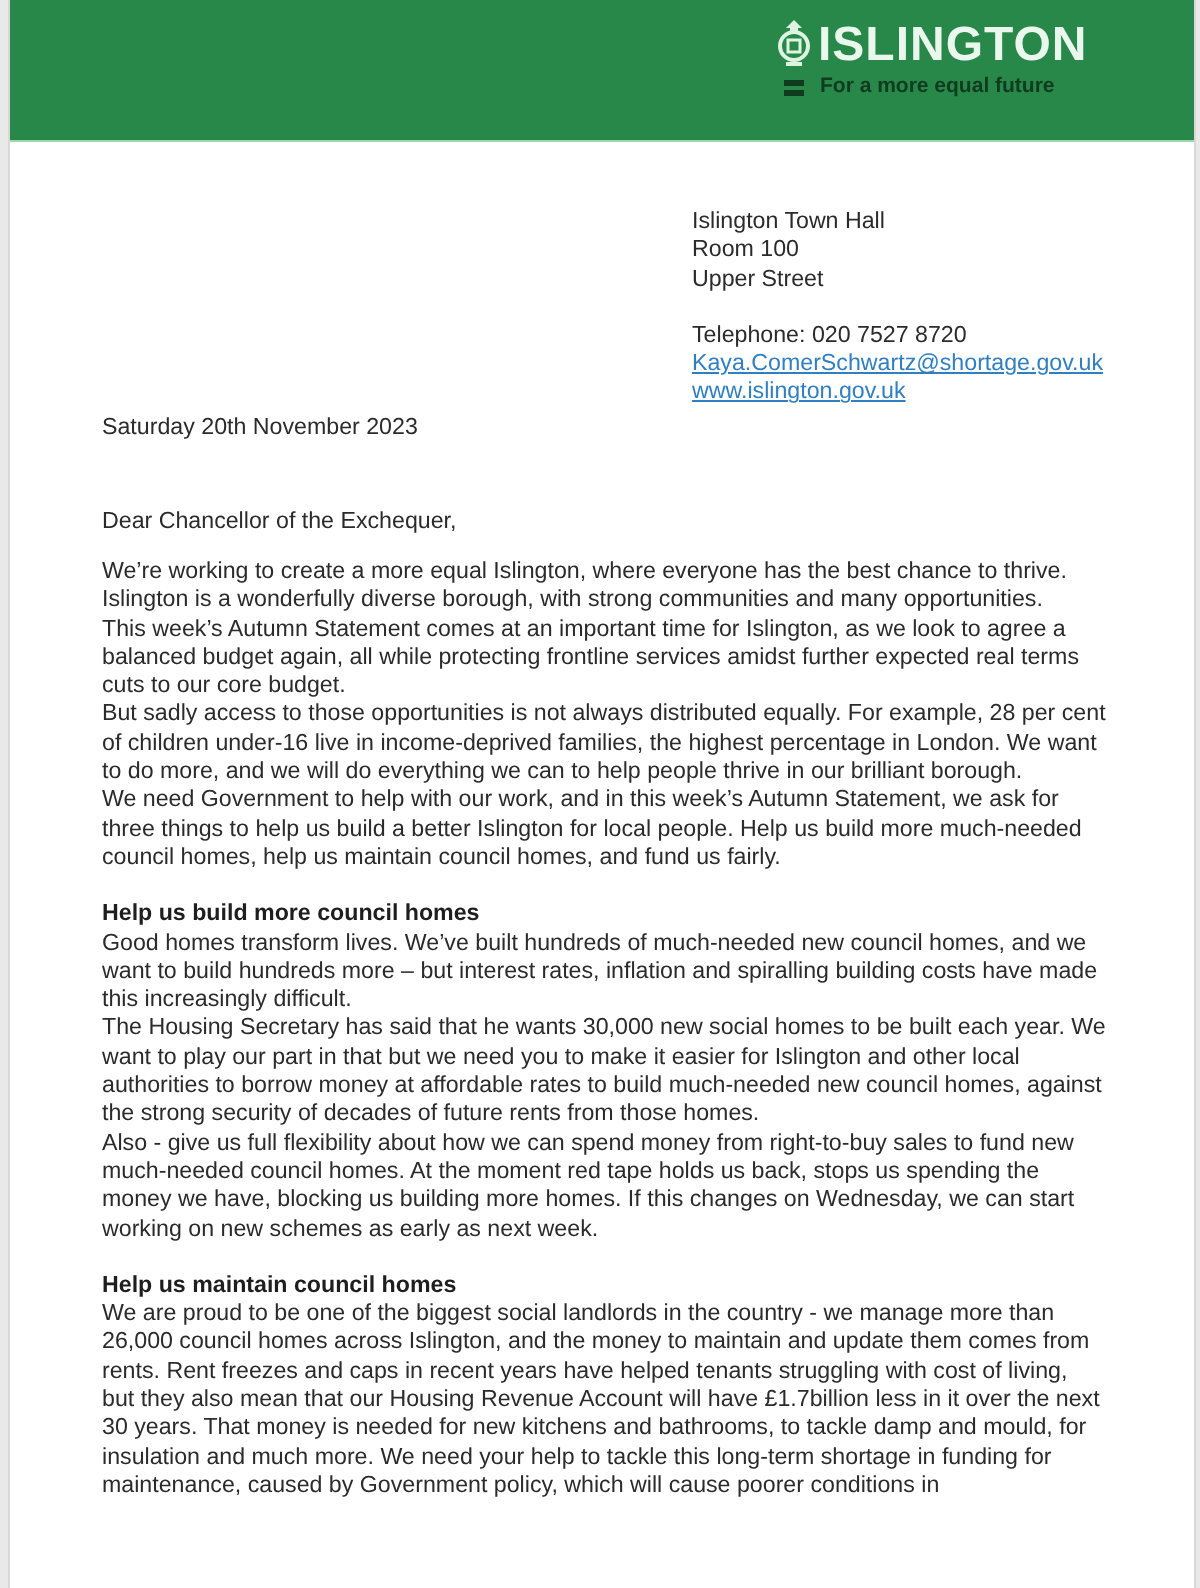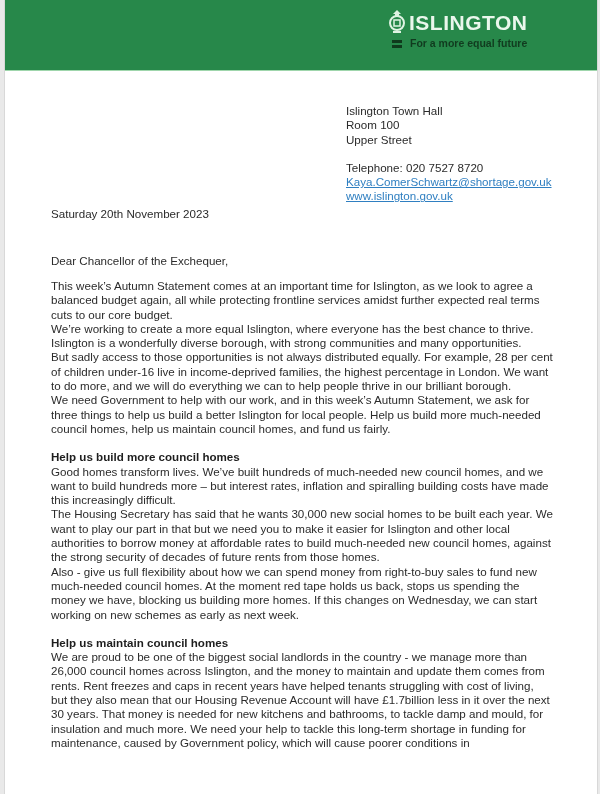--- a/index.html
+++ b/index.html
@@ -20,21 +20,21 @@
     border-bottom: 1px solid #9fd6ac;
   }
   .logo {
     position: absolute; left: 382px; top: 6px; width: 160px; height: 48px;
   }
   .crest {
     position: absolute; left: 0; top: 2px; width: 20px; height: 26px;
   }
   .logo-title {
     position: absolute; left: 22px; top: 4px;
-    color: #eaf7ec; font-weight: bold; font-size: 21px; letter-spacing: 0.5px;
+    color: #eaf7ec; font-weight: bold; font-size: 24px; letter-spacing: 0.5px;
     line-height: 26px;
   }
   .logo-bars {
     position: absolute; left: 5px; top: 34px; width: 10px; height: 8px;
   }
   .logo-bars span { display: block; height: 3px; background: #0f3a1c; margin-bottom: 2px; }
   .tagline {
     position: absolute; left: 23px; top: 31px;
     color: #113b1f; font-weight: bold; font-size: 10.5px; line-height: 12px;
   }
@@ -83,22 +83,22 @@
     <div>Upper Street</div>
     <div class="contact">Telephone: 020 7527 8720</div>
     <div><a class="link">Kaya.ComerSchwartz@shortage.gov.uk</a></div>
     <div><a class="link">www.islington.gov.uk</a></div>
   </div>
 
   <div class="date text">Saturday 20th November 2023</div>
   <div class="salutation text">Dear Chancellor of the Exchequer,</div>
 
   <div class="body text">
+    <p>We’re working to create a more equal Islington, where everyone has the best chance to thrive. Islington is a wonderfully diverse borough, with strong communities and many opportunities.</p>
     <p>This week’s Autumn Statement comes at an important time for Islington, as we look to agree a balanced budget again, all while protecting frontline services amidst further expected real terms cuts to our core budget.</p>
-    <p>We’re working to create a more equal Islington, where everyone has the best chance to thrive. Islington is a wonderfully diverse borough, with strong communities and many opportunities.</p>
     <p>But sadly access to those opportunities is not always distributed equally. For example, 28 per cent of children under-16 live in income-deprived families, the highest percentage in London. We want to do more, and we will do everything we can to help people thrive in our brilliant borough.</p>
     <p>We need Government to help with our work, and in this week’s Autumn Statement, we ask for three things to help us build a better Islington for local people. Help us build more much-needed council homes, help us maintain council homes, and fund us fairly.</p>
 
     <h3>Help us build more council homes</h3>
     <p>Good homes transform lives. We’ve built hundreds of much-needed new council homes, and we want to build hundreds more – but interest rates, inflation and spiralling building costs have made this increasingly difficult.</p>
     <p>The Housing Secretary has said that he wants 30,000 new social homes to be built each year. We want to play our part in that but we need you to make it easier for Islington and other local authorities to borrow money at affordable rates to build much-needed new council homes, against the strong security of decades of future rents from those homes.</p>
     <p>Also - give us full flexibility about how we can spend money from right-to-buy sales to fund new much-needed council homes. At the moment red tape holds us back, stops us spending the money we have, blocking us building more homes. If this changes on Wednesday, we can start working on new schemes as early as next week.</p>
 
     <h3>Help us maintain council homes</h3>
     <p>We are proud to be one of the biggest social landlords in the country - we manage more than 26,000 council homes across Islington, and the money to maintain and update them comes from rents. Rent freezes and caps in recent years have helped tenants struggling with cost of living, but they also mean that our Housing Revenue Account will have £1.7billion less in it over the next 30 years. That money is needed for new kitchens and bathrooms, to tackle damp and mould, for insulation and much more. We need your help to tackle this long-term shortage in funding for maintenance, caused by Government policy, which will cause poorer conditions in</p>

